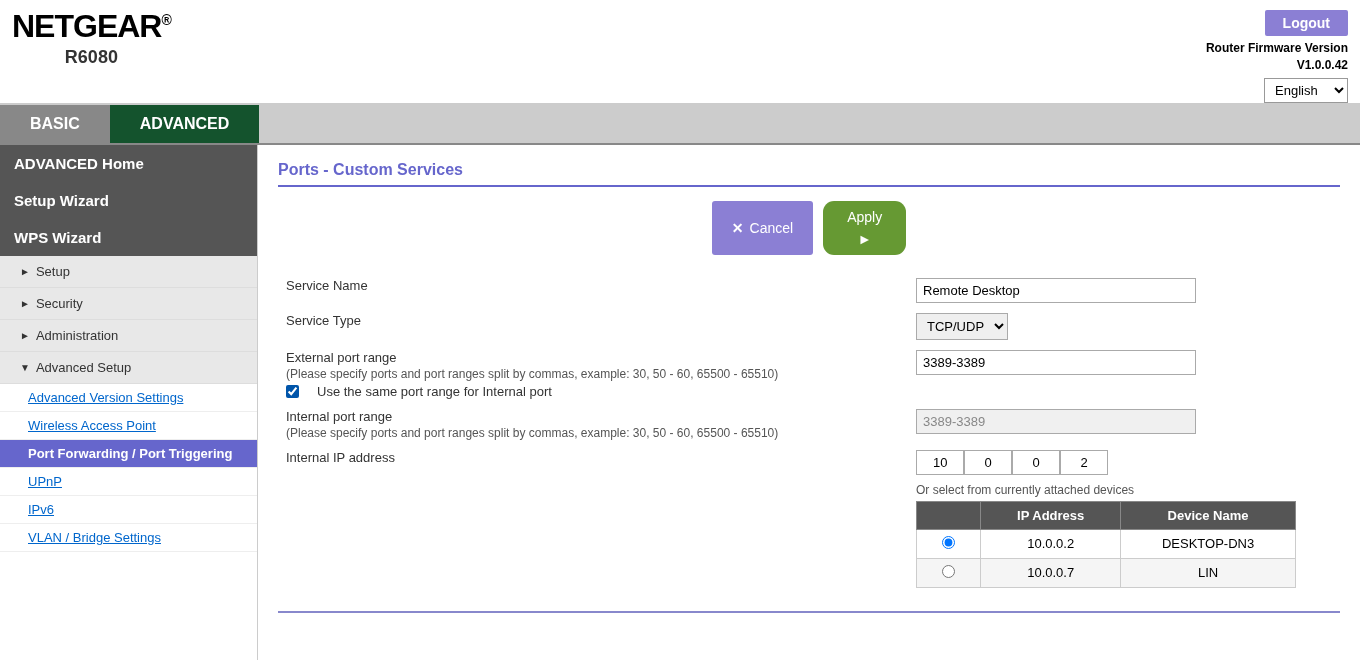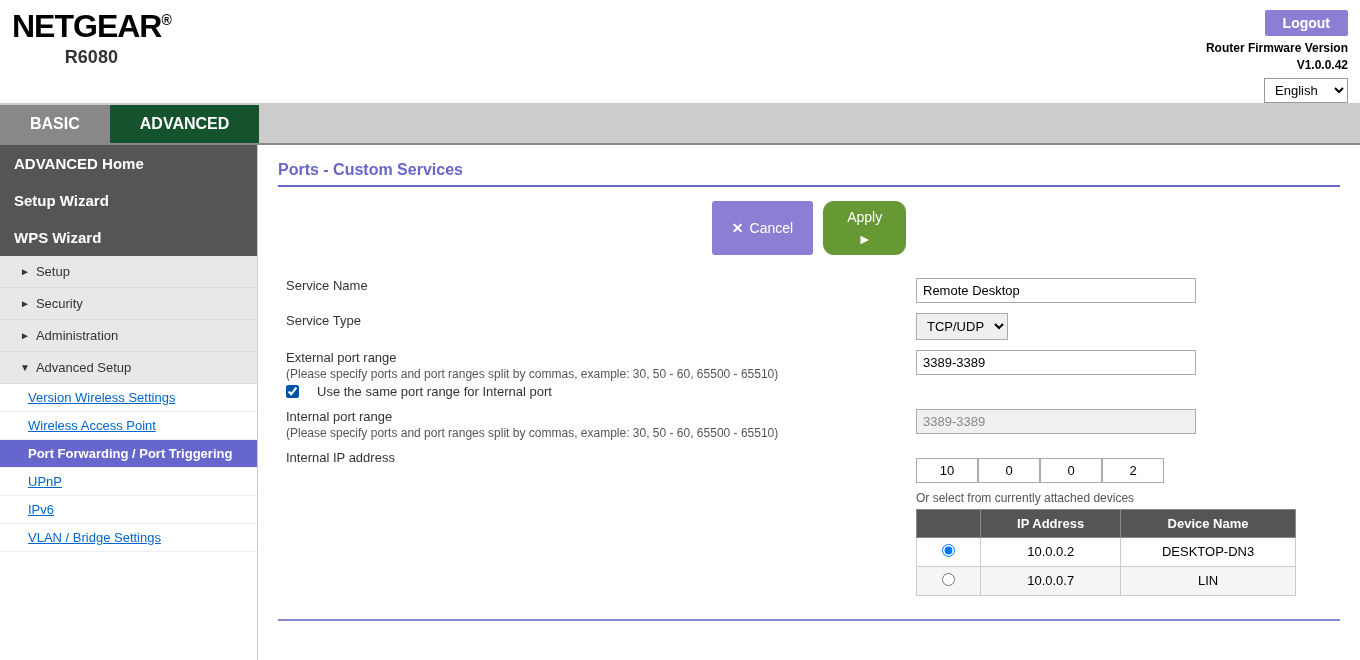--- a/index.html
+++ b/index.html
@@ -47,21 +47,21 @@
     .form-table .input-cell { }
     .form-input { width: 280px; padding: 4px 6px; border: 1px solid #aaa; font-size: 13px; }
     .form-input.disabled { background: #f0f0f0; color: #888; }
     .form-select { padding: 4px 6px; border: 1px solid #aaa; font-size: 13px; }
     .note-text { font-size: 12px; color: #555; margin-top: 2px; }
     .checkbox-row { display: flex; align-items: center; gap: 18px; margin-top: 3px; }
     .checkbox-row input[type=checkbox] { accent-color: #0055aa; }
 
     
     .ip-fields { display: flex; align-items: center; gap: 0; }
-    .ip-octet { width: 62px; padding: 4px 16px; border: 1px solid #aaa; font-size: 13px; text-align: center; margin-top: 8px; }
+    .ip-octet { width: 48px; padding: 4px 16px; border: 1px solid #aaa; font-size: 13px; text-align: center; }
 
     
     .device-table { border-collapse: collapse; margin-top: 2px; min-width: 380px; }
     .device-table th { background: #555; color: #fff; padding: 6px 16px; font-size: 13px; text-align: center; border: 1px solid #888; }
     .device-table td { padding: 6px 16px; text-align: center; border: 1px solid #ccc; font-size: 13px; }
     .device-table tr:nth-child(even) td { background: #f5f5f5; }
     .or-select-text { font-size: 12px; color: #555; margin-bottom: 4px; }
 
     .divider { border: none; border-top: 2px solid #8888cc; margin: 18px 0; }
   </style>
@@ -112,21 +112,21 @@
     </div>
     <div class="sidebar-section-toggle">
       <span class="arrow">►</span>
       <span>Administration</span>
     </div>
     <div class="sidebar-section-toggle">
       <span class="arrow">▼</span>
       <span>Advanced Setup</span>
     </div>
 
-    <a class="sidebar-sub-item">Version Wireless Settings</a>
+    <a class="sidebar-sub-item">Advanced Version Settings</a>
     <a class="sidebar-sub-item">Wireless Access Point</a>
     <a class="sidebar-sub-item active">Port Forwarding / Port Triggering</a>
     <a class="sidebar-sub-item">UPnP</a>
     <a class="sidebar-sub-item">IPv6</a>
     <a class="sidebar-sub-item">VLAN / Bridge Settings</a>
   </div>
 
   <div id="content">
     <div id="page-title">Ports - Custom Services</div>
 

